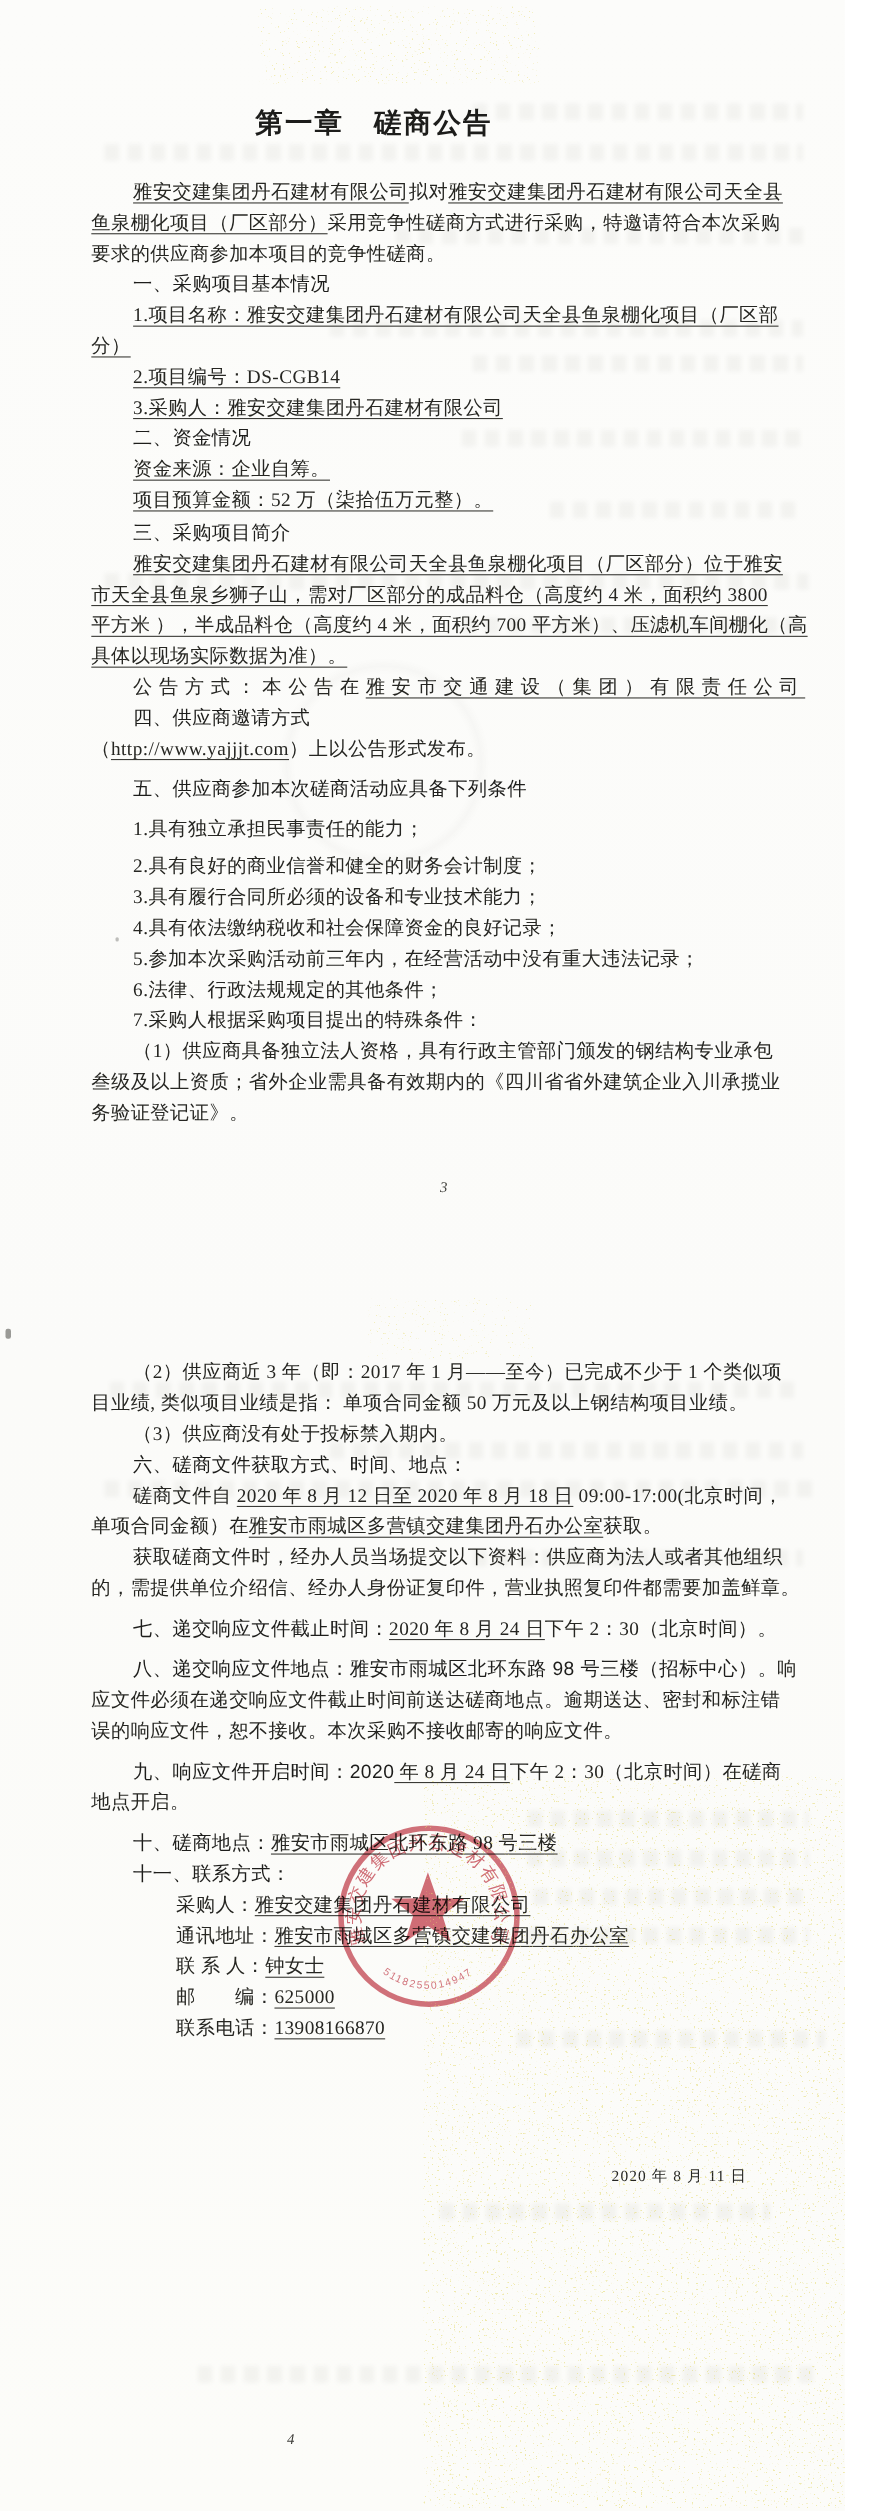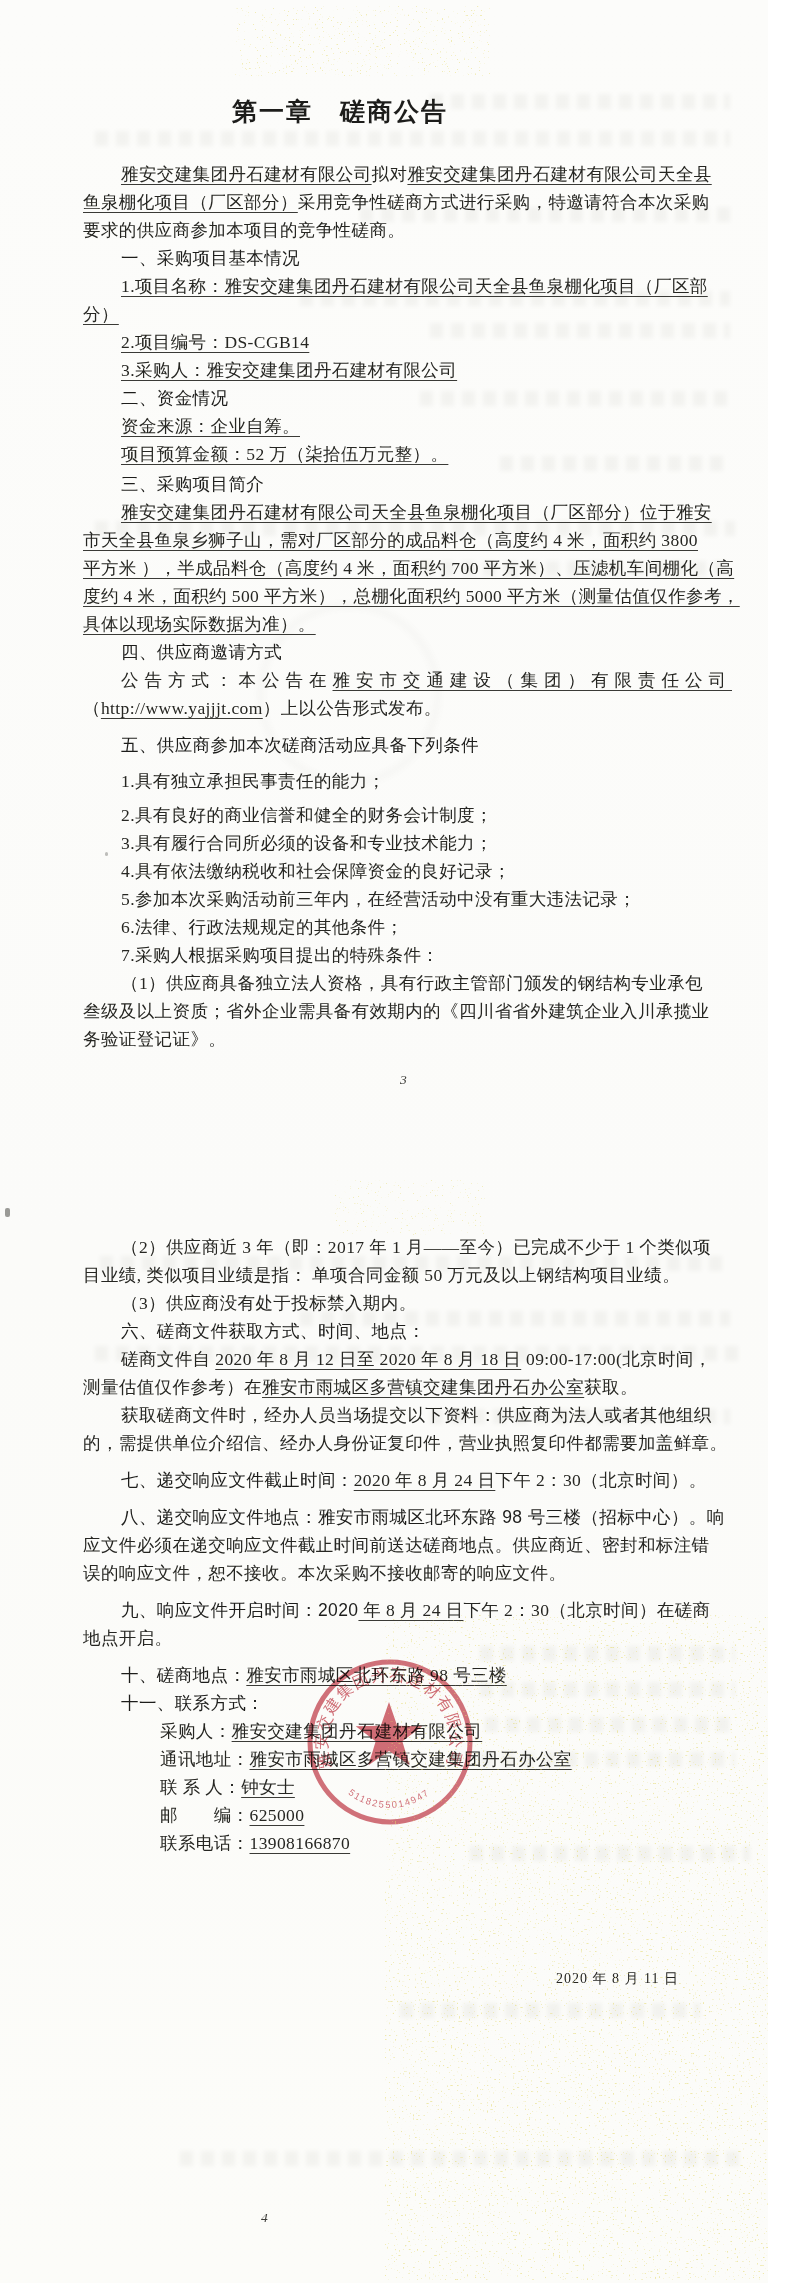--- a/index.html
+++ b/index.html
@@ -84,49 +84,48 @@
       <div class="line"><span class="u ">分）</span></div>
       <div class="line ind"><span class="u ">2.项目编号：DS-CGB14</span></div>
       <div class="line ind"><span class="u ">3.采购人：雅安交建集团丹石建材有限公司</span></div>
       <div class="line ind"><span class="b">二、资金情况</span></div>
       <div class="line ind"><span class="u ">资金来源：企业自筹。</span></div>
       <div class="line ind"><span class="u ">项目预算金额：52 万（柒拾伍万元整）。</span></div>
       <div class="line ind g2"><span class="b">三、采购项目简介</span></div>
       <div class="line ind"><span class="u ">雅安交建集团丹石建材有限公司天全县鱼泉棚化项目（厂区部分）位于雅安</span></div>
       <div class="line"><span class="u ">市天全县鱼泉乡狮子山，需对厂区部分的成品料仓（高度约 4 米，面积约 3800</span></div>
       <div class="line"><span class="u ">平方米 ），半成品料仓（高度约 4 米，面积约 700 平方米）、压滤机车间棚化（高</span></div>
-      <div class="line"><span class="u ">度约 4 米，面积约 500 平方米），总棚化面积约 5000 平方米（测量估值仅作参考，</span></div>
       <div class="line"><span class="u ">具体以现场实际数据为准）。</span></div>
+      <div class="line ind ls"><span class="">公告方式：本公告在</span><span class="u ">雅安市交通建设（集团）有限责任公司</span></div>
       <div class="line ind"><span class="b">四、供应商邀请方式</span></div>
-      <div class="line ind ls"><span class="">公告方式：本公告在</span><span class="u ">雅安市交通建设（集团）有限责任公司</span></div>
       <div class="line"><span class="">（</span><span class="u ">http://www.yajjjt.com</span><span class="">）上以公告形式发布。</span></div>
       <div class="line ind g9"><span class="b">五、供应商参加本次磋商活动应具备下列条件</span></div>
       <div class="line ind g8"><span class="">1.具有独立承担民事责任的能力；</span></div>
       <div class="line ind g6"><span class="">2.具有良好的商业信誉和健全的财务会计制度；</span></div>
       <div class="line ind"><span class="">3.具有履行合同所必须的设备和专业技术能力；</span></div>
       <div class="line ind"><span class="">4.具有依法缴纳税收和社会保障资金的良好记录；</span></div>
       <div class="line ind"><span class="">5.参加本次采购活动前三年内，在经营活动中没有重大违法记录；</span></div>
       <div class="line ind"><span class="">6.法律、行政法规规定的其他条件；</span></div>
       <div class="line ind"><span class="">7.采购人根据采购项目提出的特殊条件：</span></div>
       <div class="line ind"><span class="">（1）供应商具备独立法人资格，具有行政主管部门颁发的钢结构专业承包</span></div>
       <div class="line"><span class="">叁级及以上资质；省外企业需具备有效期内的《四川省省外建筑企业入川承揽业</span></div>
       <div class="line"><span class="">务验证登记证》。</span></div>
     </div>
   <div class="doc-col col-p2">
       <div class="line ind"><span class="">（2）供应商近 3 年（即：2017 年 1 月——至今）已完成不少于 1 个类似项</span></div>
       <div class="line"><span class="">目业绩, 类似项目业绩是指：  单项合同金额 50 万元及以上钢结构项目业绩。</span></div>
       <div class="line ind"><span class="">（3）供应商没有处于投标禁入期内。</span></div>
       <div class="line ind"><span class="b">六、磋商文件获取方式、时间、地点：</span></div>
       <div class="line ind"><span class="">磋商文件自 </span><span class="u ">2020 年 8 月 12 日至 2020 年 8 月 18 日</span><span class=""> 09:00-17:00(北京时间，</span></div>
-      <div class="line"><span class="">测量估值仅作参考）在</span><span class="u ">雅安市雨城区多营镇交建集团丹石办公室</span><span class="">获取。</span></div>
+      <div class="line"><span class="">单项合同金额）在</span><span class="u ">雅安市雨城区多营镇交建集团丹石办公室</span><span class="">获取。</span></div>
       <div class="line ind"><span class="">获取磋商文件时，经办人员当场提交以下资料：供应商为法人或者其他组织</span></div>
       <div class="line"><span class="">的，需提供单位介绍信、经办人身份证复印件，营业执照复印件都需要加盖鲜章。</span></div>
       <div class="line ind g9"><span class="b">七、递交响应文件截止时间：</span><span class="u ">2020 年 8 月 24 日</span><span class="">下午 2：30（北京时间）。</span></div>
       <div class="line ind g9"><span class="b">八、递交响应文件地点：雅安市雨城区北环东路 98 号三楼（招标中心）。</span><span class="">响</span></div>
-      <div class="line"><span class="">应文件必须在递交响应文件截止时间前送达磋商地点。供应商近、密封和标注错</span></div>
+      <div class="line"><span class="">应文件必须在递交响应文件截止时间前送达磋商地点。逾期送达、密封和标注错</span></div>
       <div class="line"><span class="">误的响应文件，恕不接收。本次采购不接收邮寄的响应文件。</span></div>
       <div class="line ind g9"><span class="b">九、响应文件开启时间：2020</span><span class="u "> 年 8 月 24 日</span><span class="">下午 2：30（北京时间）在磋商</span></div>
       <div class="line"><span class="">地点开启。</span></div>
       <div class="line ind g9"><span class="b">十、磋商地点：</span><span class="u ">雅安市雨城区北环东路 98 号三楼</span></div>
       <div class="line ind"><span class="b">十一、联系方式：</span></div>
       <div class="line contact"><span class="">采购人：</span><span class="u ">雅安交建集团丹石建材有限公司</span></div>
       <div class="line contact"><span class="">通讯地址：</span><span class="u ">雅安市雨城区多营镇交建集团丹石办公室</span></div>
       <div class="line contact"><span class="">联 系 人：</span><span class="u ">钟女士</span></div>
       <div class="line contact"><span class="">邮　　编：</span><span class="u ">625000</span></div>
       <div class="line contact"><span class="">联系电话：</span><span class="u ">13908166870</span></div>

